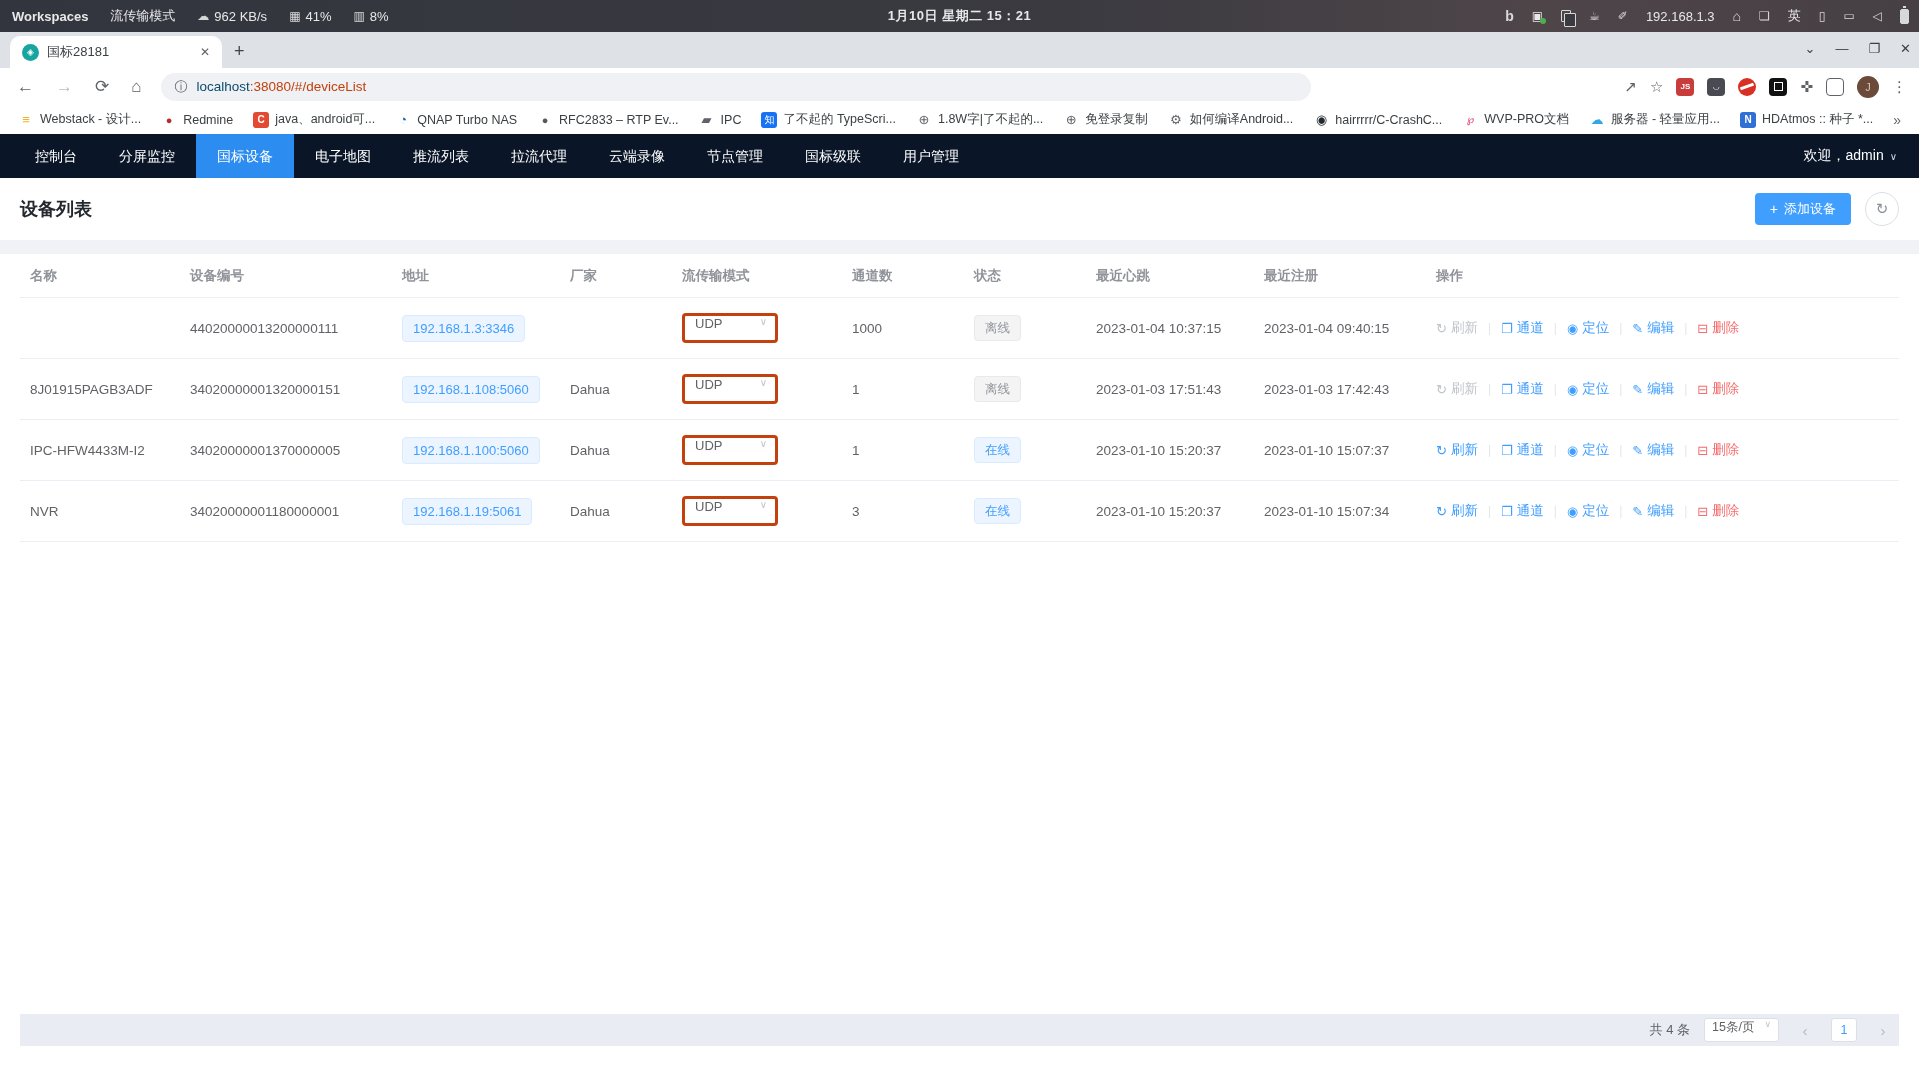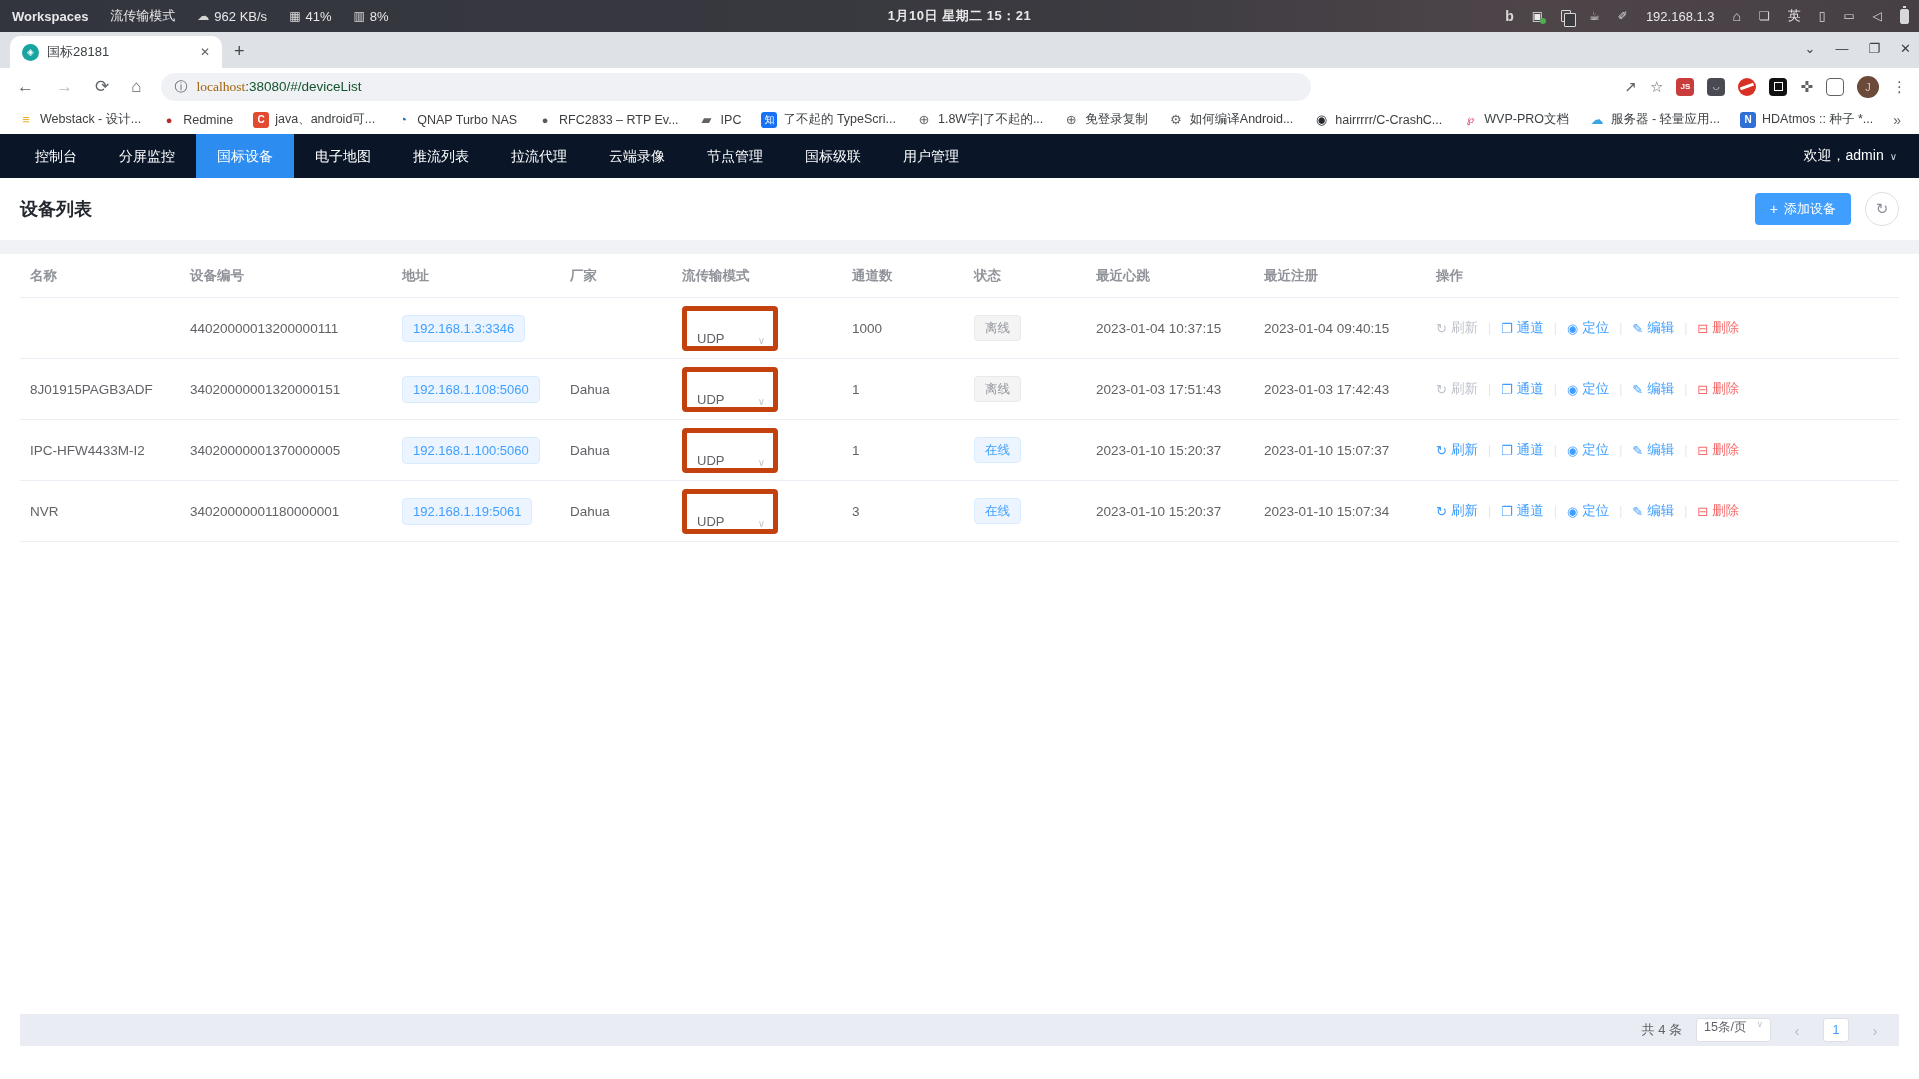--- a/index.html
+++ b/index.html
@@ -28,22 +28,22 @@
   .tab .title { flex:1; white-space:nowrap; overflow:hidden; }
   .tab .close { color:#5f6368; font-size:12px; padding:2px 4px; }
   .newtab { font-size:18px; color:#444; padding:0 12px 6px; }
   .wincontrols { position:absolute; right:8px; top:0; height:32px; display:flex; align-items:center; gap:20px; color:#3c4043; font-size:13px; }
 
   .toolbar { height:37px; background:#fff; display:flex; align-items:center; padding:0 8px; gap:4px; flex:0 0 auto; }
   .navbtn { font-size:17px; color:#5f6368; padding:2px 9px; }
   .navbtn.disabled { color:#b8bcc1; }
   .omnibox { flex:1; max-width:1150px; height:28px; background:#eff1f4; border-radius:15px; display:flex; align-items:center; padding:0 14px; gap:9px; font-size:13.5px; margin-left:6px; }
   .omnibox .scheme { color:#5f6368; font-size:13px; }
-  .omnibox .host { color:#a16207;font-family:Liberation Serif, serif; }
-  .omnibox .rest { color:#14532d; }
+  .omnibox .host { color:#0c4a6e; }
+  .omnibox .rest { color:#c2410c; }
   .tb-right { margin-left:auto; display:flex; align-items:center; gap:13px; padding-right:4px; }
   .tb-ico { color:#5f6368; font-size:15px; }
   .ext { width:18px; height:18px; border-radius:4px; display:flex; align-items:center; justify-content:center; font-size:8px; font-weight:bold; color:#fff; }
   .ext-js { background:#c83c3c; }
   .ext-mask { background:#4a4a52; }
   .ext-block { background:#d93025; border-radius:50%; position:relative; }
   .ext-block:before { content:""; position:absolute; left:2px; top:7.5px; width:14px; height:3px; background:#fff; transform:rotate(-20deg); }
   .ext-frame { background:#111; }
   .ext-frame .inner { width:9px; height:9px; border:1.5px solid #fff; }
   .ext-split { border:1.5px solid #5f6368; background:#fff; }
@@ -81,34 +81,34 @@
   .btn-add .plus { font-size:14px; }
   .btn-refresh-circle { width:34px; height:34px; border-radius:50%; border:1px solid #dcdfe6; background:#fff; color:#8a9099; font-size:15px; display:flex; align-items:center; justify-content:center; cursor:pointer; }
 
   .table-gap { height:14px; background:#f0f2f5; }
   .grid { display:grid; grid-template-columns:160px 212px 168px 112px 170px 122px 122px 168px 172px 1fr; align-items:center; }
   .table { margin:0 20px; }
   .thead { height:44px; border-bottom:1px solid #ebeef5; color:#909399; font-size:13.5px; font-weight:bold; }
   .thead > div, .trow > div { padding-left:10px; }
   .trow { height:61px; border-bottom:1px solid #ebeef5; font-size:13.5px; color:#606266; }
   .chip-addr { display:inline-block; background:#ecf5ff; border:1px solid #d9ecff; color:#409eff; border-radius:4px; padding:5px 10px; font-size:13px; white-space:nowrap; }
-  .sel { width:96px; height:45px; border:5px solid #c2410c; border-radius:4px; background:#fff; display:flex; align-items:flex-end; padding:0 8px 0 10px; color:#606266; font-size:13px; cursor:pointer; }
+  .sel { width:96px; height:30px; border:3px solid #c2410c; border-radius:4px; background:#fff; display:flex; align-items:flex-start; padding:0 8px 0 10px; color:#606266; font-size:13px; cursor:pointer; }
   .sel .chev { margin-left:auto; color:#c0c4cc; font-size:10px; }
   .tag { display:inline-block; height:26px; line-height:24px; padding:0 10px; border-radius:4px; font-size:12.5px; }
   .tag.offline { background:#f4f4f5; border:1px solid #e9e9eb; color:#909399; }
   .tag.online { background:#ecf5ff; border:1px solid #d9ecff; color:#409eff; }
   .ops { display:flex; align-items:center; gap:10px; white-space:nowrap; }
   .op { color:#409eff; font-size:13.5px; cursor:pointer; display:flex; align-items:center; gap:4px; }
   .op .i { font-size:13px; }
   .op.danger { color:#f56c6c; }
   .op.disabled { color:#c0c4cc; cursor:default; }
   .sep { color:#e3e6eb; font-size:12px; }
 
   .spacer { flex:1; }
-  .footerbar { height:32px; background:#e9edf3; margin:0 20px 33px; display:flex; align-items:center; justify-content:flex-end; gap:14px; padding-right:12px; font-size:13px; color:#606266; }
+  .footerbar { height:32px; background:#e9edf3; margin:0 20px 33px; display:flex; align-items:center; justify-content:flex-end; gap:14px; padding-right:4px; font-size:13px; color:#606266; }
   .pg-select { background:#fff; border:1px solid #dcdfe6; border-radius:3px; height:24px; display:flex; align-items:flex-start; gap:10px; padding:0 7px; font-size:12.5px; color:#606266; cursor:pointer; }
   .pg-select .chev { color:#c0c4cc; font-size:9px; }
   .pg-btn { width:24px; height:24px; display:flex; align-items:center; justify-content:center; color:#b4b9c2; font-size:15px; cursor:pointer; }
   .pg-page { min-width:26px; height:24px; background:#fff; border:1px solid #dcdfe6; border-radius:3px; display:flex; align-items:center; justify-content:center; color:#409eff; font-size:12.5px; cursor:pointer; }
 </style>
 </head>
 <body>
 
 <div class="screen">
 

